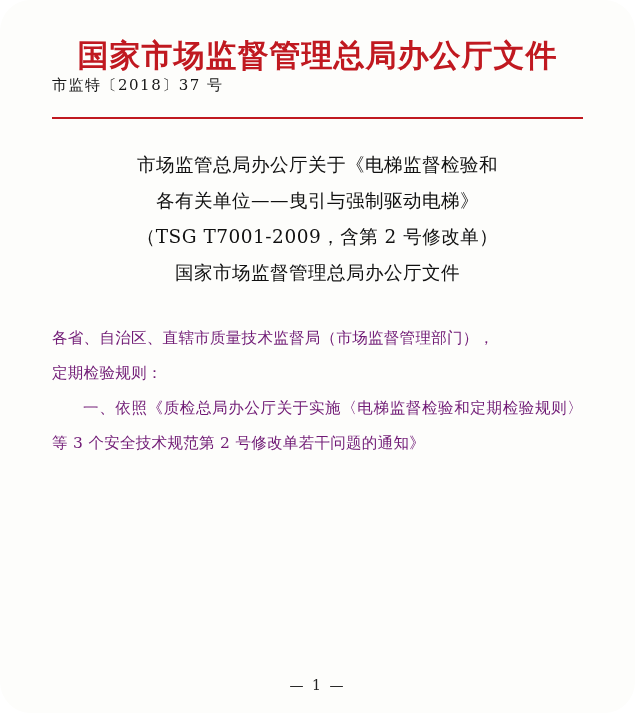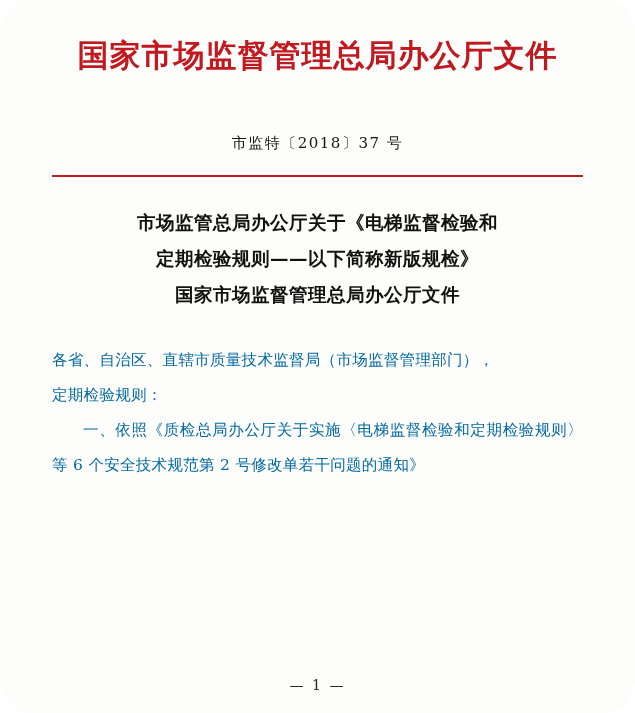--- a/index.html
+++ b/index.html
@@ -34,59 +34,58 @@
     font-family: "DejaVu Serif", "Liberation Serif", serif;
     font-weight: bold;
     font-size: 31px;
     letter-spacing: 1px;
     line-height: 1.25;
     white-space: nowrap;
   }
 
   
   .doc-number-wrap {
-    text-align: center;
-    margin-top: 58px;
+    text-align: left;
   }
   .doc-number {
     font-size: 15px;
     letter-spacing: 1.5px;
     color: #161616;
   }
 
   
   .red-rule {
     margin-top: 22px;
     height: 2px;
     background: #c01920;
     width: 100%;
   }
 
   
   .title-block {
     margin-top: 28px;
     text-align: center;
-    font-weight: bold;
+    font-weight: normal;
     font-size: 18.5px;
     line-height: 1.95;
     letter-spacing: 0.5px;
     color: #111;
   }
   .title-line {
     display: block;
     white-space: nowrap;
   }
 
   
   .body-block {
     margin-top: 30px;
     font-size: 15.5px;
     line-height: 2.25;
     letter-spacing: 0.3px;
-    color: #0369a1;
+    color: #701a75;
   }
   .para {
     margin: 0;
     text-align: justify;
     text-justify: inter-ideograph;
   }
   .para.indent {
     text-indent: 2em;
   }
 
@@ -112,25 +111,26 @@
   </div>
 
   <div class="doc-number-wrap">
     <span class="doc-number">市监特〔2018〕37 号</span>
   </div>
 
   <div class="red-rule"></div>
 
   <div class="title-block">
     <span class="title-line">市场监管总局办公厅关于《电梯监督检验和</span>
-    <span class="title-line">定期检验规则——以下简称新版规检》</span>
+    <span class="title-line">各有关单位——曳引与强制驱动电梯》</span>
+    <span class="title-line">（TSG T7001-2009，含第 2 号修改单）</span>
     <span class="title-line">国家市场监督管理总局办公厅文件</span>
   </div>
 
   <div class="body-block">
     <p class="para">各省、自治区、直辖市质量技术监督局（市场监督管理部门），</p>
     <p class="para">定期检验规则：</p>
-    <p class="para indent">一、依照《质检总局办公厅关于实施〈电梯监督检验和定期检验规则〉等 6 个安全技术规范第 2 号修改单若干问题的通知》</p>
+    <p class="para indent">一、依照《质检总局办公厅关于实施〈电梯监督检验和定期检验规则〉等 3 个安全技术规范第 2 号修改单若干问题的通知》</p>
   </div>
 
   <div class="page-footer">— 1 —</div>
 
 </div>
 
 </body></html>

